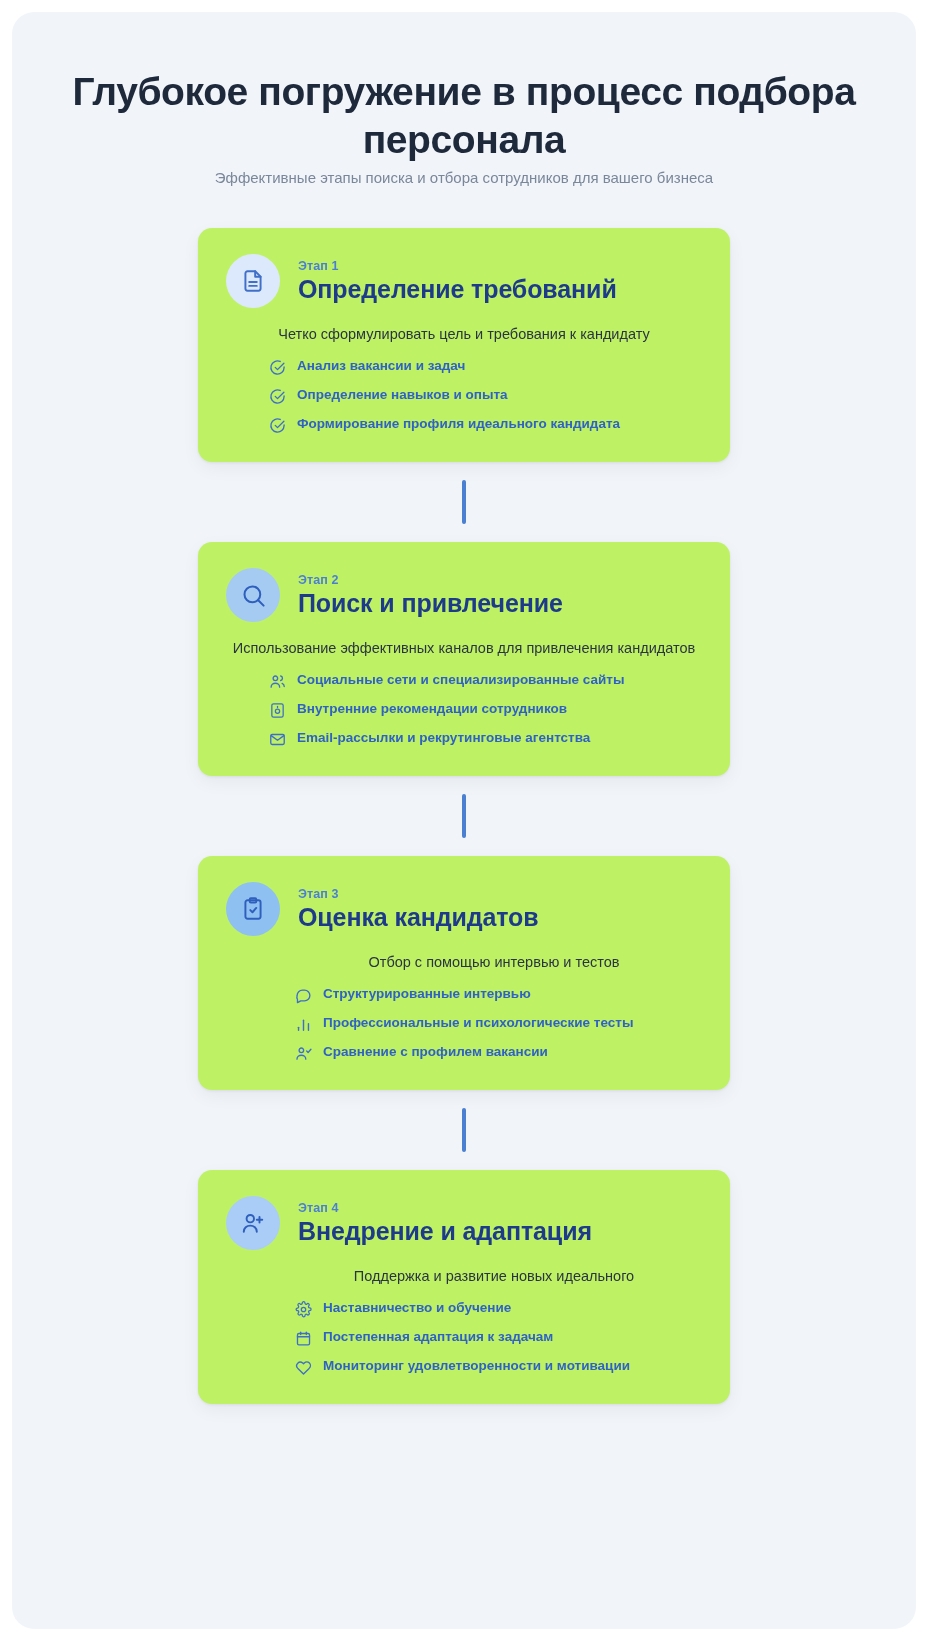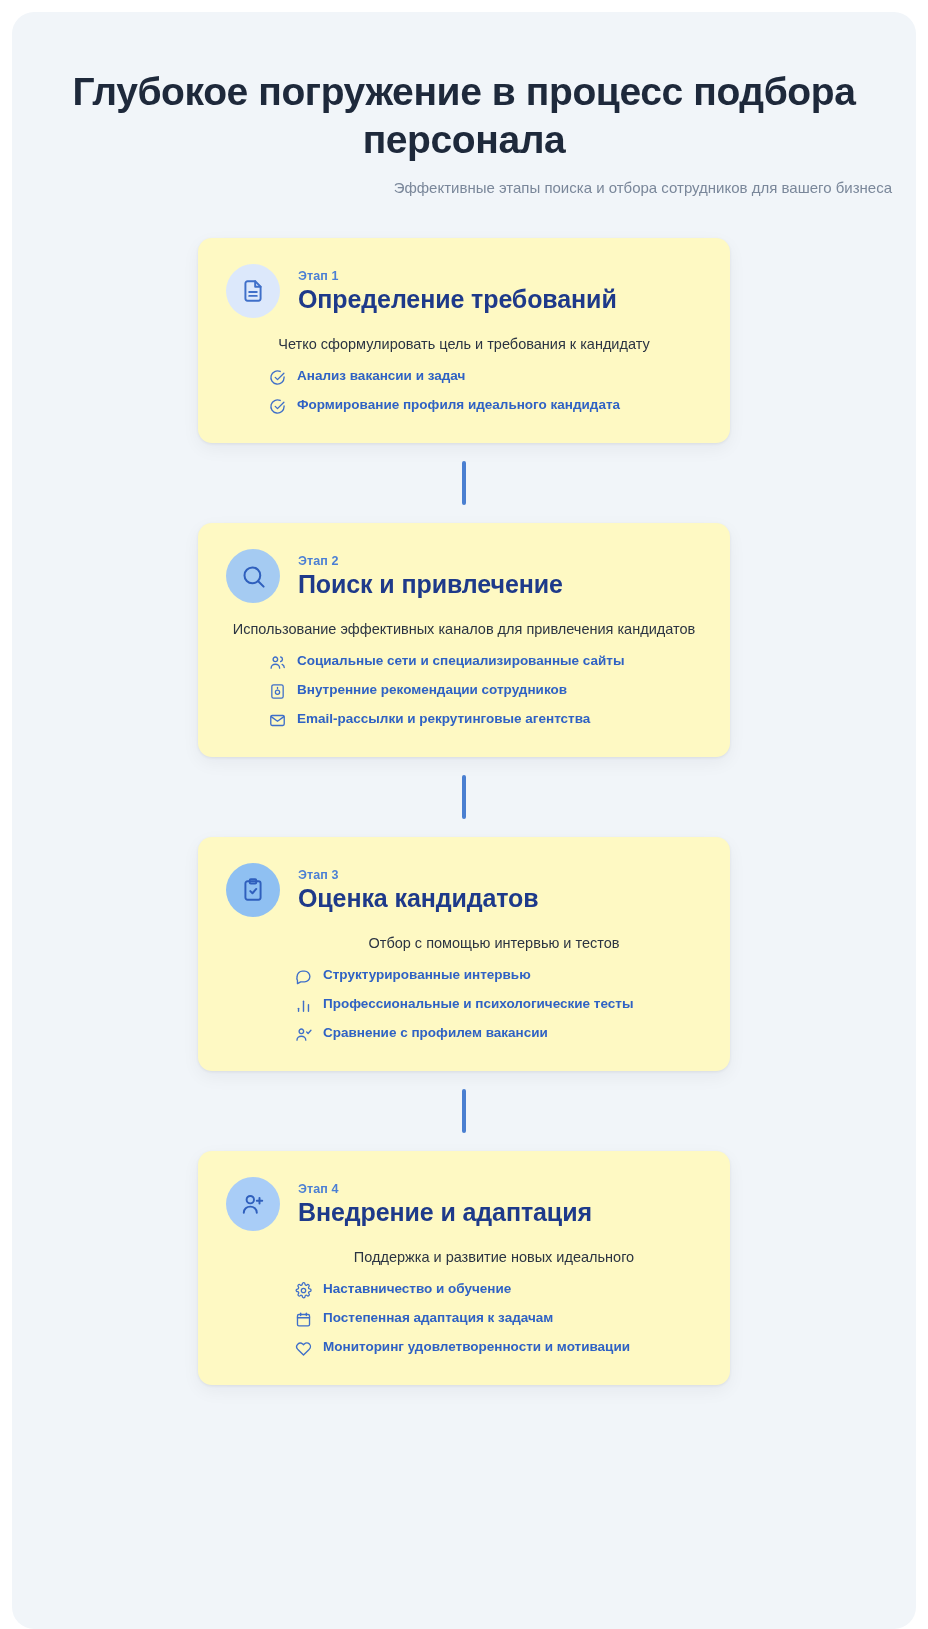--- a/index.html
+++ b/index.html
@@ -34,38 +34,37 @@
     font-size: 39px;
     line-height: 1.22;
     font-weight: 700;
     color: #1e293b;
     letter-spacing: -0.4px;
     max-width: 800px;
     margin: 0 auto;
   }
 
   .hero-sub {
-    margin-top: 16px;
+    margin-top: 6px;
     font-size: 15px;
     color: #7a879a;
     font-weight: 400;
-    text-align: right;
   }
 
   
   .timeline {
     margin-top: 42px;
     display: flex;
     flex-direction: column;
     align-items: center;
   }
 
   .card {
     width: 532px;
-    background: #fef9c3;
+    background: #bef264;
     border-radius: 14px;
     box-shadow: 0 1px 3px rgba(15,23,42,0.07), 0 6px 18px rgba(15,23,42,0.05);
     padding: 26px 28px 28px 28px;
   }
 
   .card-head {
     display: flex;
     align-items: center;
     gap: 18px;
   }
@@ -180,20 +179,29 @@
     <p class="card-desc">Четко сформулировать цель и требования к кандидату</p>
     <ul class="feature-list">
     <li class="feature-item">
       <span class="feature-icon">
                 <svg width="17" height="17" viewBox="0 0 24 24" fill="none" stroke="currentColor" stroke-width="1.9" stroke-linecap="round" stroke-linejoin="round">
                   <path d="M21.3 11.2V12a9.3 9.3 0 1 1-5.5-8.5"></path>
                   <path d="M8.8 11.8 12 15l9-9"></path>
                 </svg>
               </span>
       <span class="feature-label">Анализ вакансии и задач</span>
+    </li>
+    <li class="feature-item">
+      <span class="feature-icon">
+                <svg width="17" height="17" viewBox="0 0 24 24" fill="none" stroke="currentColor" stroke-width="1.9" stroke-linecap="round" stroke-linejoin="round">
+                  <path d="M21.3 11.2V12a9.3 9.3 0 1 1-5.5-8.5"></path>
+                  <path d="M8.8 11.8 12 15l9-9"></path>
+                </svg>
+              </span>
+      <span class="feature-label">Определение навыков и опыта</span>
     </li>
     <li class="feature-item">
       <span class="feature-icon">
                 <svg width="17" height="17" viewBox="0 0 24 24" fill="none" stroke="currentColor" stroke-width="1.9" stroke-linecap="round" stroke-linejoin="round">
                   <path d="M21.3 11.2V12a9.3 9.3 0 1 1-5.5-8.5"></path>
                   <path d="M8.8 11.8 12 15l9-9"></path>
                 </svg>
               </span>
       <span class="feature-label">Формирование профиля идеального кандидата</span>
     </li>

